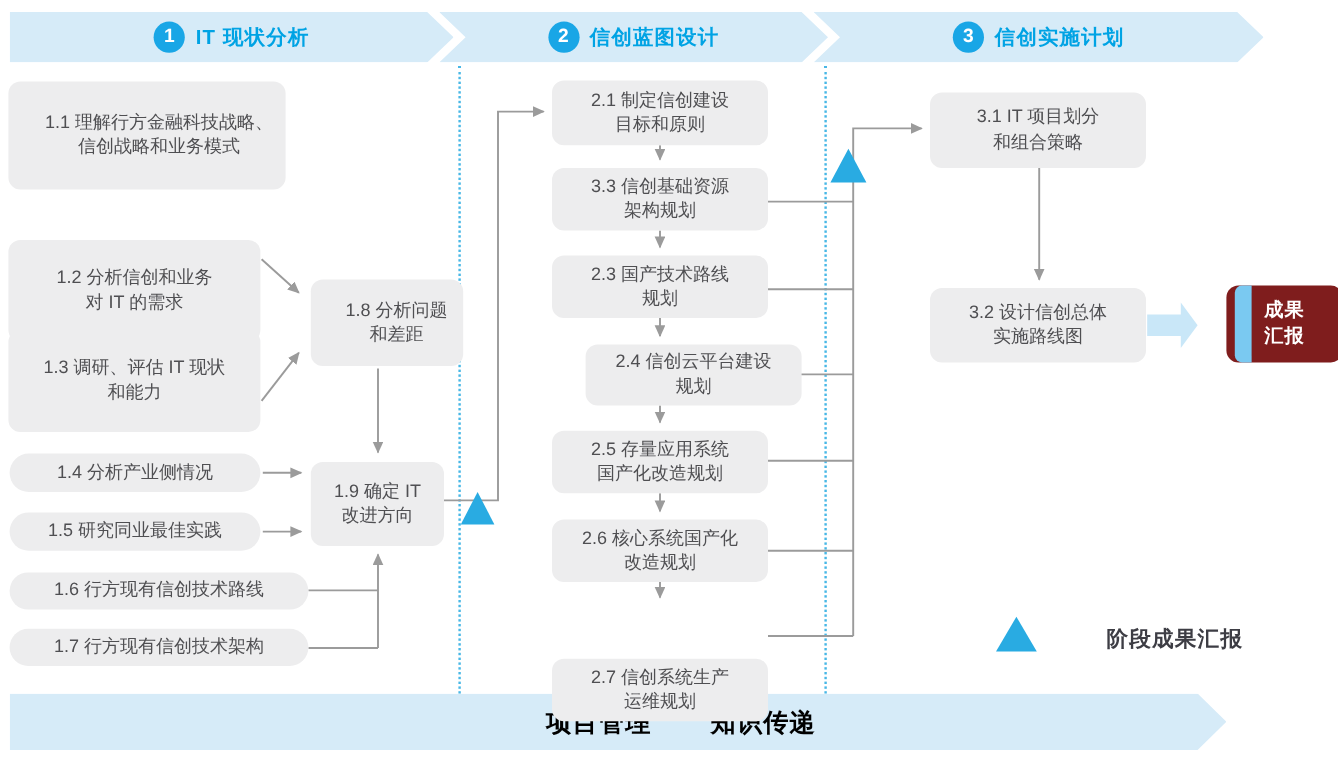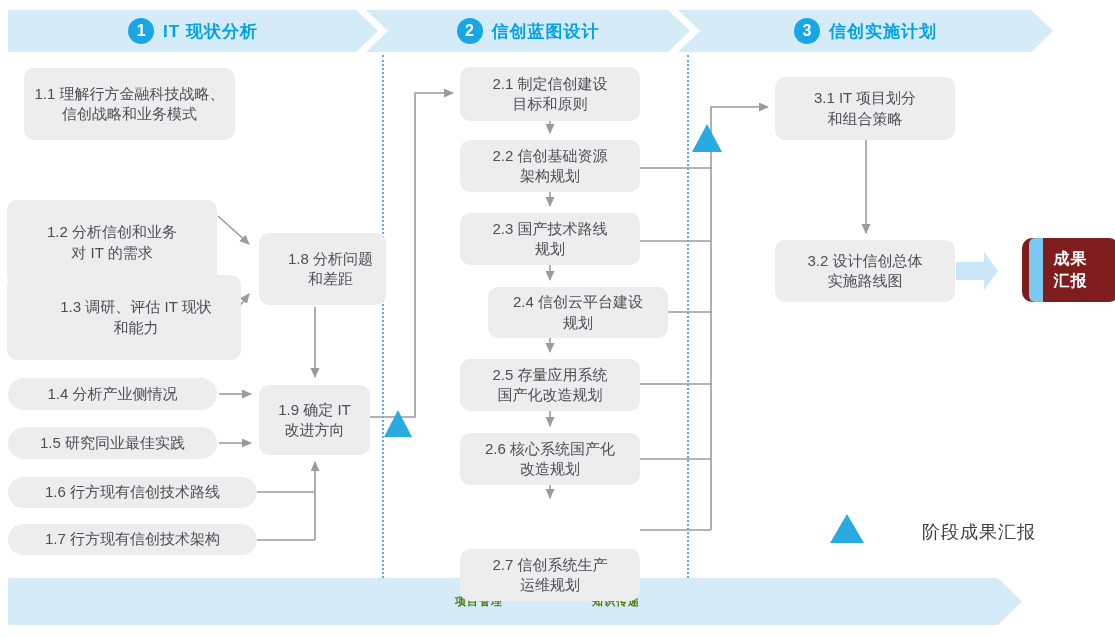--- a/index.html
+++ b/index.html
@@ -19,21 +19,21 @@
     font-weight:bold;font-size:16px;display:flex;align-items:center;justify-content:center;flex:0 0 auto;
   }
   .phase-title{color:#00a3e4;font-weight:bold;font-size:17px;letter-spacing:1px;text-align:center;}
   
   #footer-band{
     position:absolute;left:8px;top:578px;width:1014px;height:47px;background:#d6ebf8;
     clip-path:polygon(0 0,calc(100% - 24px) 0,100% 50%,calc(100% - 24px) 100%,0 100%);
   }
   .footer-label{
     position:absolute;top:0;height:47px;display:flex;align-items:center;
-    color:#4d7c0f;font-weight:bold;font-size:11px;letter-spacing:1px;
+    color:#000000;font-weight:bold;font-size:21px;letter-spacing:1px;
   }
   
   .phase-divider{position:absolute;top:55px;height:523px;width:0;border-left:2px dotted #29abe2;opacity:.85;}
   
   .step-box{
     position:absolute;background:#ededee;border-radius:10px;color:#4f4f52;
     font-size:15px;line-height:1.35;display:flex;align-items:center;justify-content:center;
     text-align:center;white-space:pre-line;z-index:2;
   }
   .pill{border-radius:16px;}
@@ -47,21 +47,21 @@
   #result-box .stripe{
     position:absolute;left:7px;top:0;width:14px;height:100%;background:#7ac9f1;border-radius:6px 0 0 6px;
   }
   #result-box .label{position:relative;}
   
   #legend{position:absolute;left:830px;top:514px;display:flex;align-items:flex-end;gap:10px;z-index:2;}
   .legend-triangle{
     width:0;height:0;border-left:17px solid transparent;border-right:17px solid transparent;
     border-bottom:29px solid #29abe2;margin-bottom:1px;
   }
-  #legend .legend-text{color:#3d3d44;font-weight:normal;font-size:18px;letter-spacing:1px;padding-left:48px;}
+  #legend .legend-text{color:#3d3d44;font-weight:bold;font-size:18px;letter-spacing:1px;padding-left:48px;}
   
   #connectors{position:absolute;left:0;top:0;z-index:1;}
 </style>
 </head>
 <body>
 
 <div id="stage">
 
   <div class="band-seg seg-arrow" style="left:8px;width:370px;">
     <div class="phase-circle">1</div>
@@ -116,38 +116,38 @@
 
       <path d="M866,140 L866,233" marker-end="url(#ah)"></path>
     </g>
 
     <polygon points="384,437 412,437 398,410" fill="#29abe2"></polygon>
     <polygon points="692,152 722,152 707,124" fill="#29abe2"></polygon>
 
     <polygon points="956,262 984,262 984,252 998,271 984,290 984,280 956,280" fill="#c9e7f8"></polygon>
   </svg>
 
-  <div class="step-box" style="left:24px;top:68px;width:211px;height:72px;">1.1 理解行方金融科技战略、
+  <div class="step-box" style="left:7px;top:68px;width:211px;height:90px;padding-left:20px;">1.1 理解行方金融科技战略、
 信创战略和业务模式</div>
   <div class="step-box" style="left:7px;top:172px;width:210px;height:85px;margin-top:28px;">1.2 分析信创和业务
 对 IT 的需求</div>
-  <div class="step-box" style="left:7px;top:275px;width:210px;height:85px;padding-left:24px;">1.3 调研、评估 IT 现状
+  <div class="step-box" style="left:7px;top:275px;width:210px;height:85px;">1.3 调研、评估 IT 现状
 和能力</div>
   <div class="step-box pill" style="left:8px;top:378px;width:209px;height:32px;">1.4 分析产业侧情况</div>
   <div class="step-box pill" style="left:8px;top:427px;width:209px;height:32px;">1.5 研究同业最佳实践</div>
   <div class="step-box pill" style="left:8px;top:477px;width:249px;height:31px;">1.6 行方现有信创技术路线</div>
   <div class="step-box pill" style="left:8px;top:524px;width:249px;height:31px;">1.7 行方现有信创技术架构</div>
   <div class="step-box" style="left:259px;top:233px;width:111px;height:72px;padding-left:16px;">1.8 分析问题
 和差距</div>
   <div class="step-box" style="left:259px;top:385px;width:111px;height:70px;">1.9 确定 IT
 改进方向</div>
 
   <div class="step-box" style="left:460px;top:67px;width:180px;height:54px;">2.1 制定信创建设
 目标和原则</div>
-  <div class="step-box" style="left:460px;top:140px;width:180px;height:52px;">2.2 信创基础资源
+  <div class="step-box" style="left:460px;top:140px;width:180px;height:52px;">3.3 信创基础资源
 架构规划</div>
   <div class="step-box" style="left:460px;top:213px;width:180px;height:52px;">2.3 国产技术路线
 规划</div>
   <div class="step-box" style="left:460px;top:287px;width:180px;height:51px;margin-left:28px;">2.4 信创云平台建设
 规划</div>
   <div class="step-box" style="left:460px;top:359px;width:180px;height:52px;">2.5 存量应用系统
 国产化改造规划</div>
   <div class="step-box" style="left:460px;top:433px;width:180px;height:52px;">2.6 核心系统国产化
 改造规划</div>
   <div class="step-box" style="left:460px;top:505px;width:180px;height:52px;margin-top:44px;">2.7 信创系统生产

